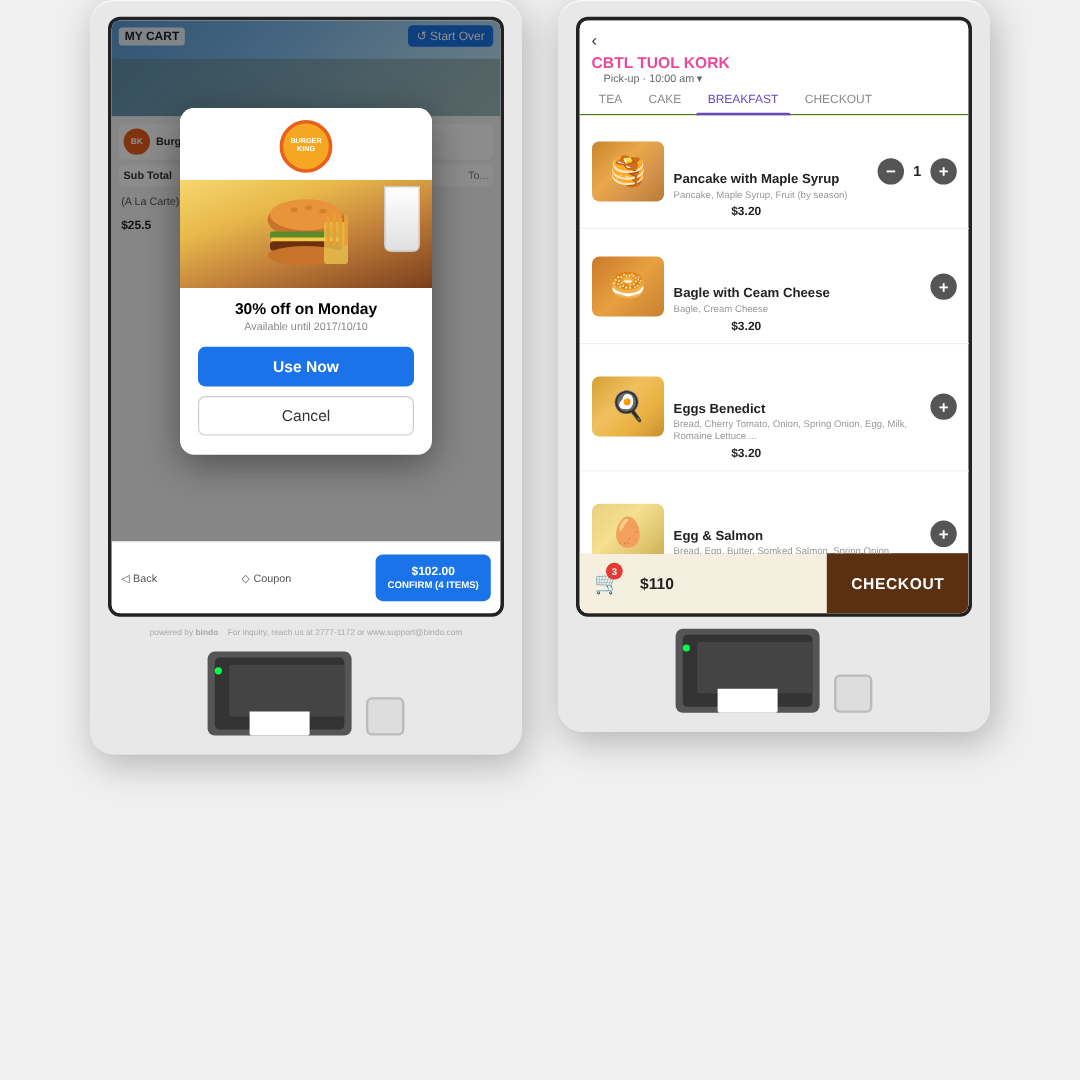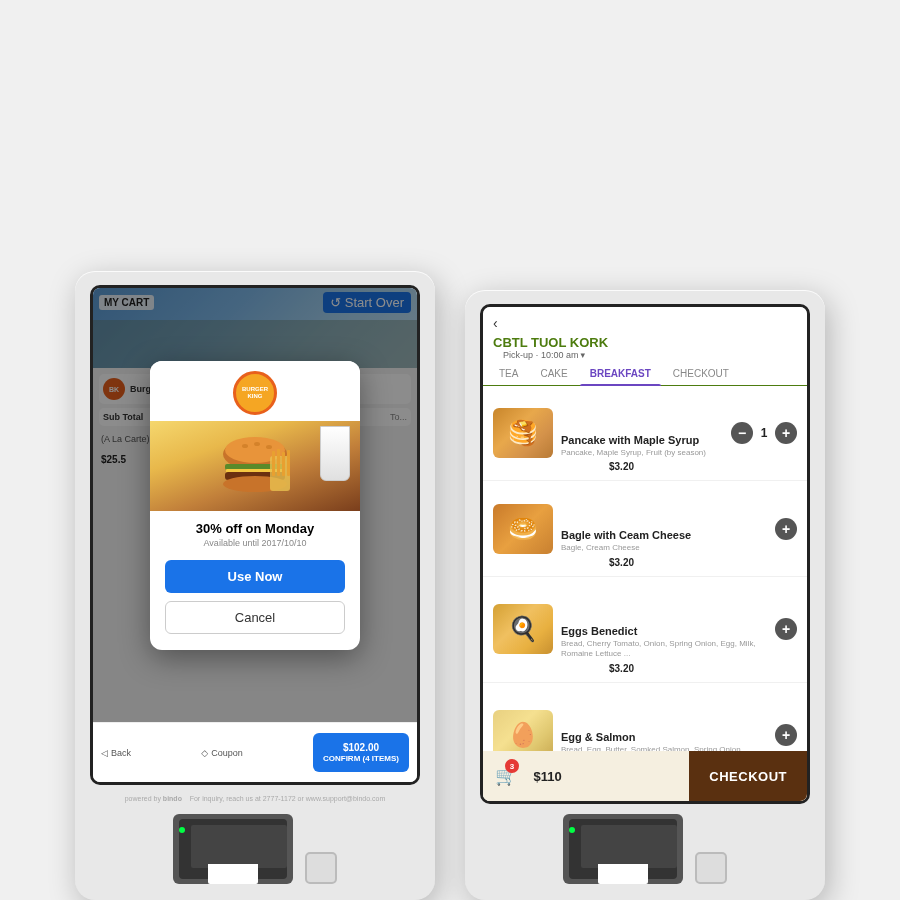--- a/index.html
+++ b/index.html
@@ -9,21 +9,21 @@
       justify-content: center;
       align-items: center;
       width: 900px;
       height: 900px;
       font-family: -apple-system, BlinkMacSystemFont, 'Segoe UI', sans-serif;
     }
 
     .scene {
       display: flex;
       gap: 30px;
-      align-items: flex-end;
+      align-items: flex-start;
       justify-content: center;
       width: 100%;
       height: 100%;
     }
 
     
     .kiosk {
       display: flex;
       flex-direction: column;
       align-items: center;
@@ -164,21 +164,21 @@
       font-size: 10px;
       font-weight: 700;
       background: rgba(255,255,255,0.85);
       padding: 2px 5px;
       border-radius: 3px;
     }
 
     .ls-start-over {
       background: #1a73e8;
       color: #fff;
-      font-size: 13px;
+      font-size: 10px;
       padding: 3px 7px;
       border-radius: 4px;
       display: flex;
       align-items: center;
       gap: 3px;
     }
 
     .ls-cart-body {
       background: #f5f5f5;
       flex: 1;
@@ -379,21 +379,21 @@
     }
 
     .rs-back-arrow {
       font-size: 14px;
       color: #333;
     }
 
     .rs-store-name {
       font-size: 13px;
       font-weight: 800;
-      color: #4d7c0f;
+      color: #ec4899;
     }
 
     .rs-pickup {
       font-size: 9px;
       color: #666;
       display: flex;
       align-items: center;
       gap: 2px;
       padding-left: 10px;
     }
@@ -409,21 +409,21 @@
       font-size: 10px;
       padding: 6px 10px;
       color: #888;
       cursor: pointer;
       position: relative;
       white-space: nowrap;
     }
 
     .rs-tab.active {
       color: #6b46c1;
-      font-weight: 700;
+      font-weight: 400;
     }
 
     .rs-tab.active::after {
       content: '';
       position: absolute;
       bottom: -1px; left: 0; right: 0;
       height: 2px;
       background: #6b46c1;
       border-radius: 2px 2px 0 0;
     }

